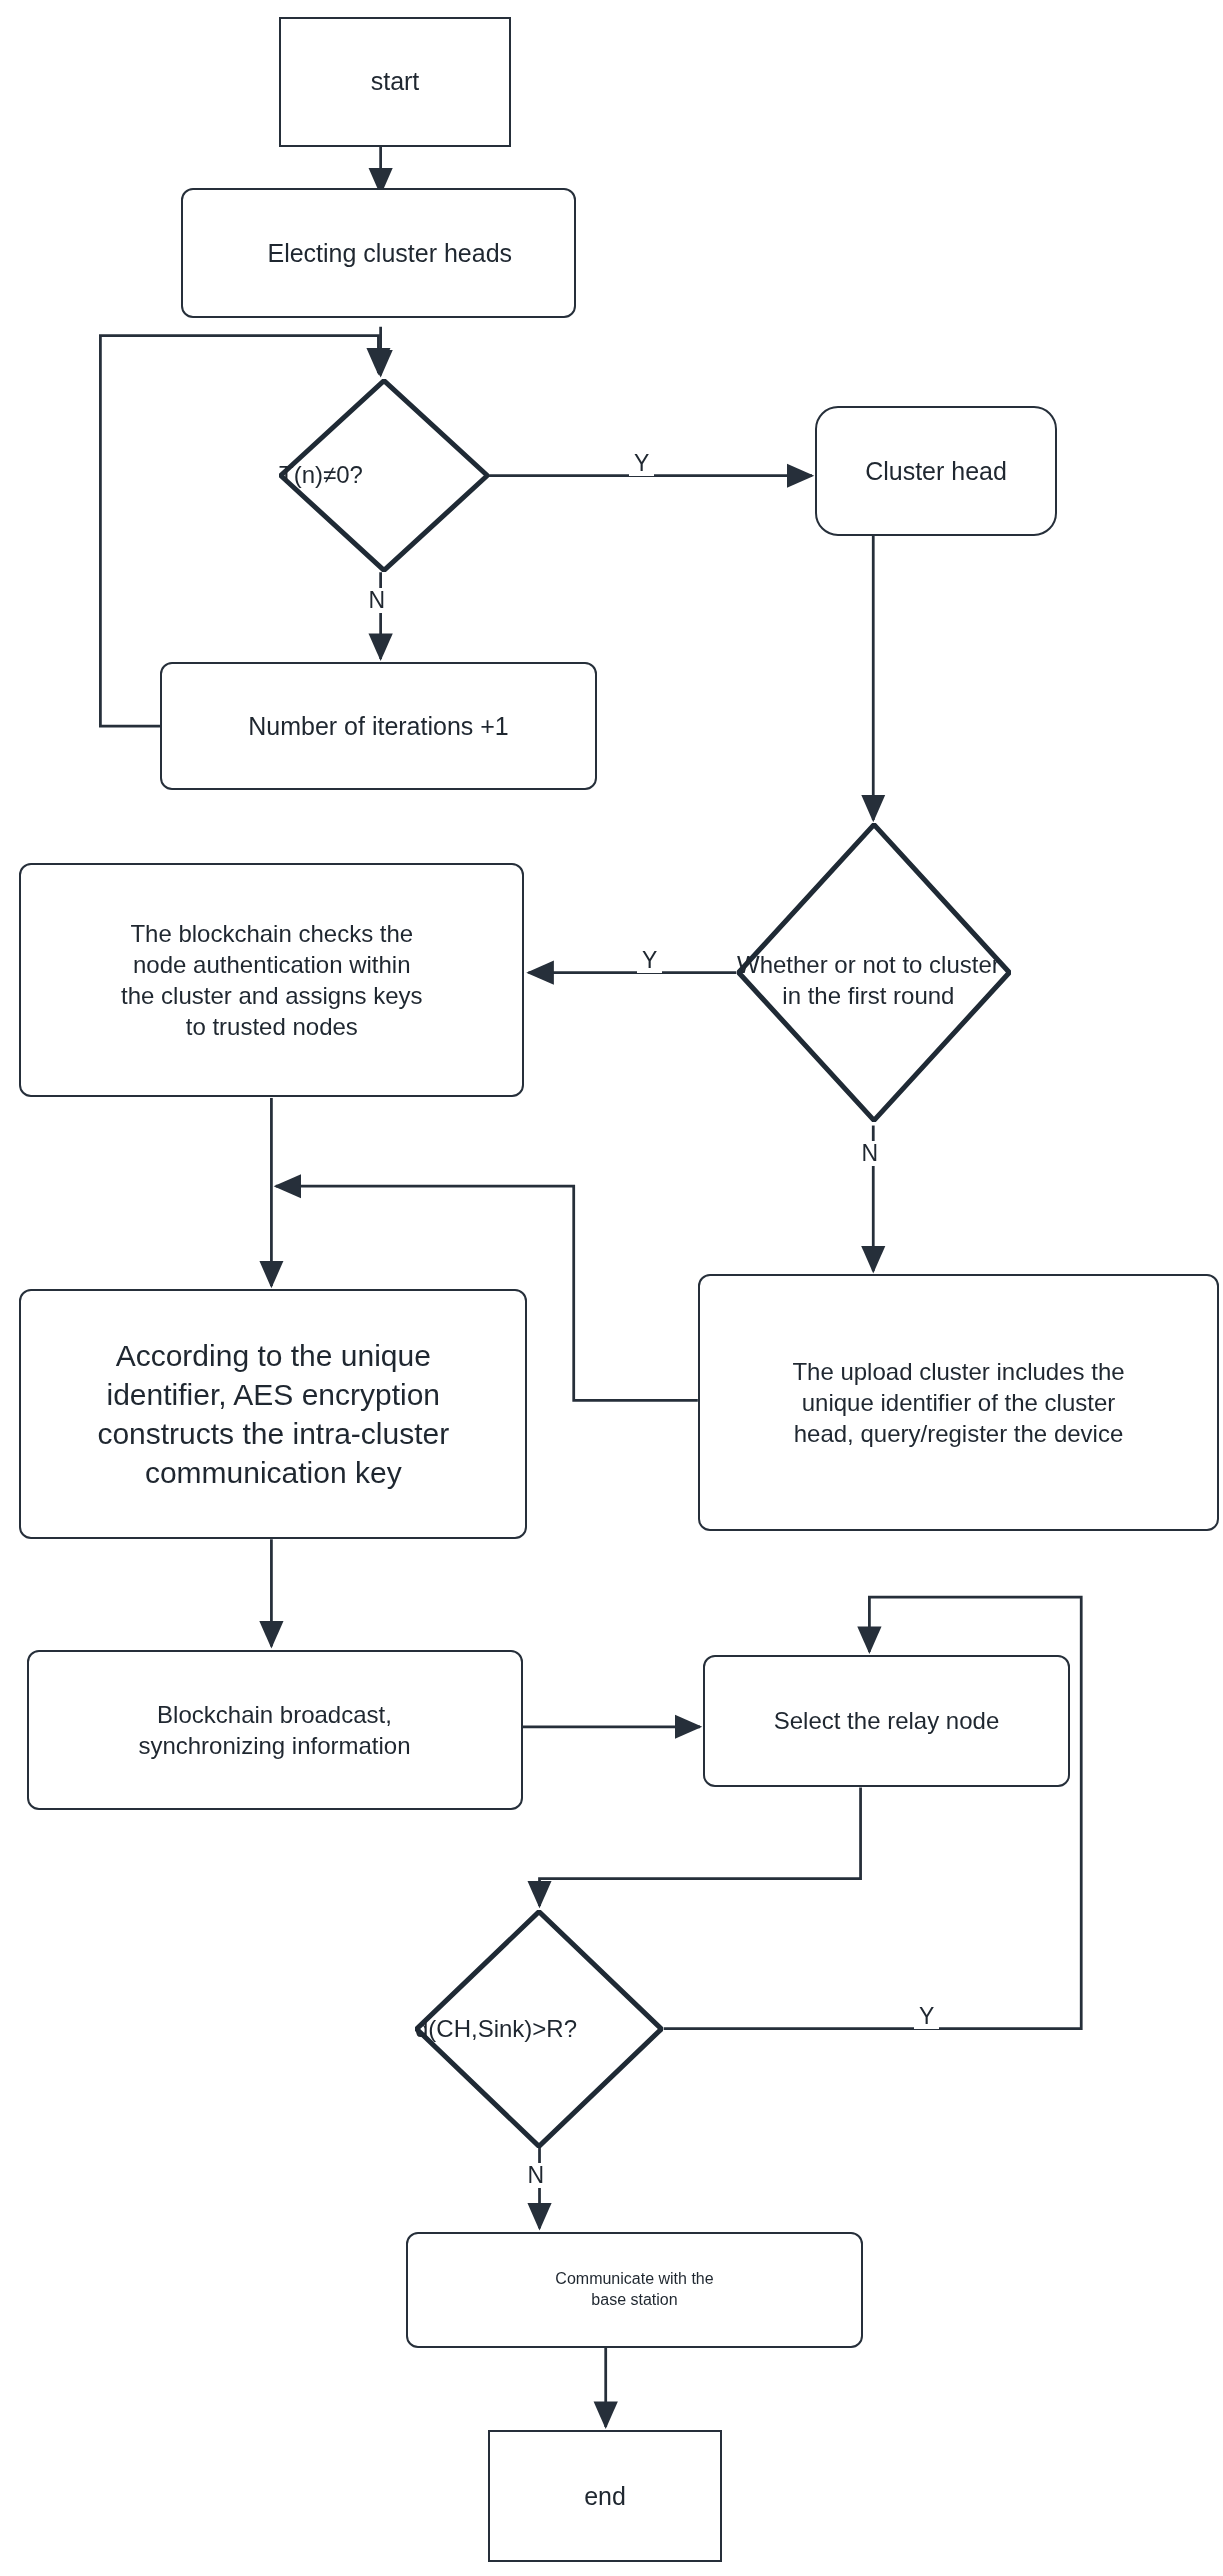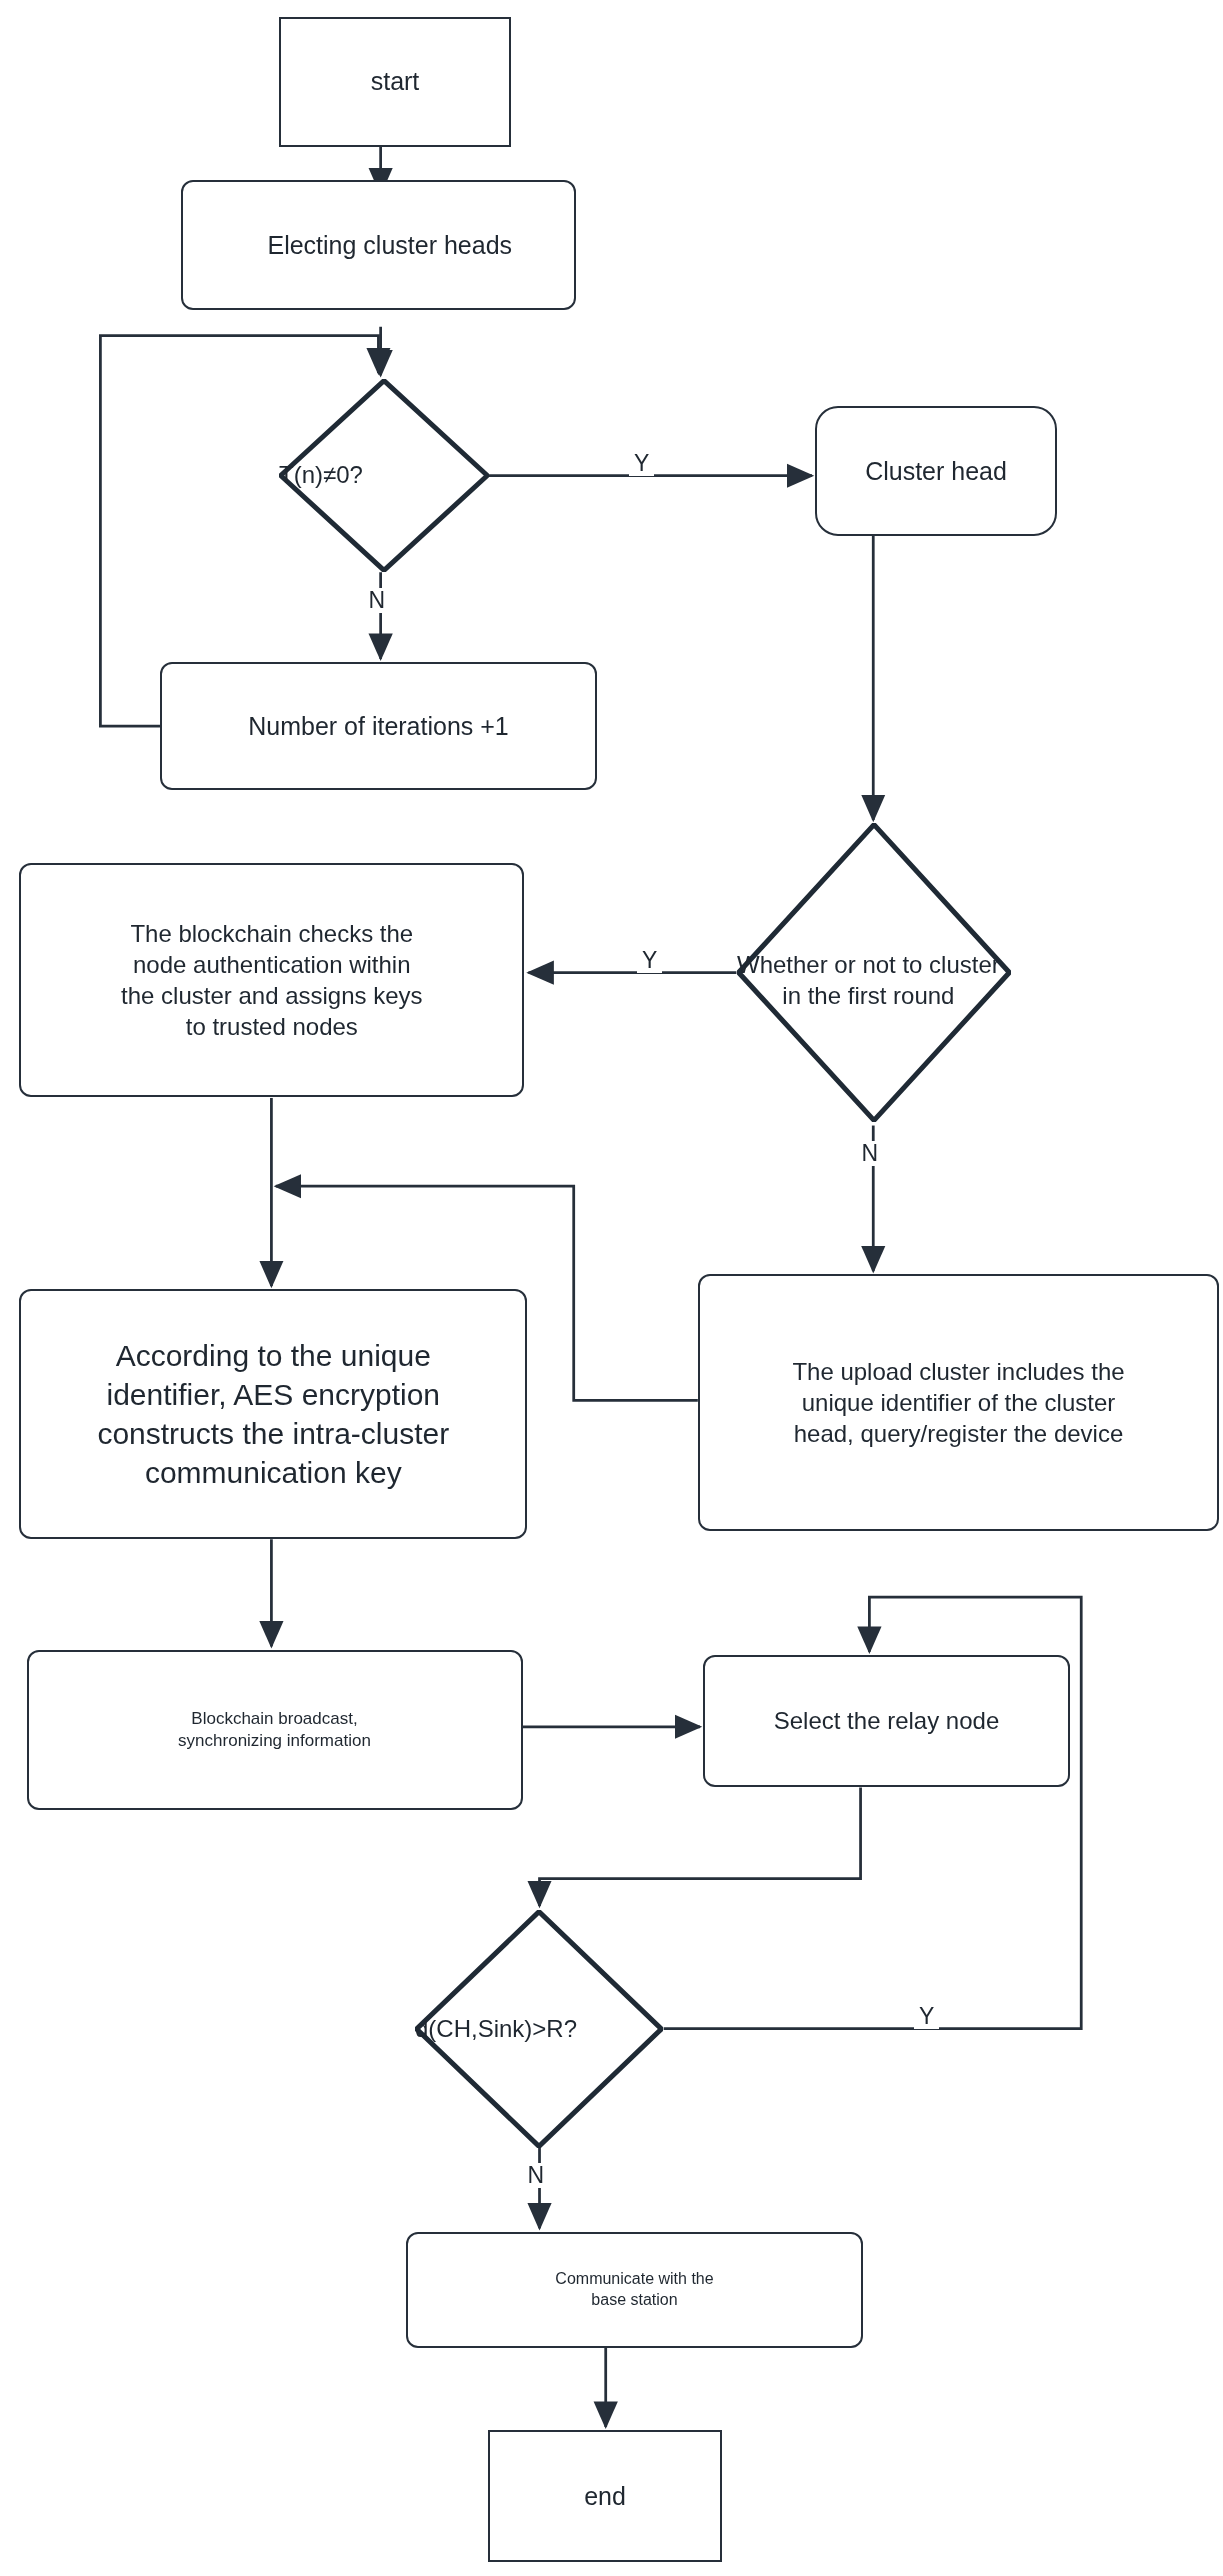--- a/index.html
+++ b/index.html
@@ -116,21 +116,21 @@
       <path d="M978,3893 L978,4039"></path>
 
       <path d="M1098,4255 L1098,4399"></path>
     </g>
   </svg>
 
   <div class="node sharp" style="left:266px; top:16.6px; width:232px; height:130px; font-size:25px;margin-left:13px;">
     <span class="txt">start</span>
   </div>
 
-  <div class="node round" style="left:181px; top:180px; width:395px; height:130px; font-size:25px;padding-left:28px;">
+  <div class="node round" style="left:181px; top:188px; width:395px; height:130px; font-size:25px;padding-left:28px;">
     <span class="txt">Electing cluster heads</span>
   </div>
 
   <div class="diamond-wrap" style="left:279px; top:379px; width:210px; height:193px;">
     <svg class="dshape" viewBox="0 0 380 350" preserveAspectRatio="none">
       <polygon points="190,3 377,175 190,347 3,175" fill="#ffffff" stroke="#1f2a35" stroke-width="5" vector-effect="non-scaling-stroke"></polygon>
     </svg>
     <div class="diamond-label" style="font-size:24px;">T(n)≠0?</div>
   </div>
 
@@ -171,21 +171,21 @@
   </div>
 
   <div class="node round" style="left:698px; top:1274px; width:521px; height:257px; font-size:24px;">
     <span class="txt">
       <span>The upload cluster includes the</span><br>
       <span>unique identifier of the cluster</span><br>
       <span>head, query/register the device</span>
     </span>
   </div>
 
-  <div class="node round" style="left:26.5px; top:1650px; width:496px; height:160px; font-size:17px;">
+  <div class="node round" style="left:26.5px; top:1650px; width:496px; height:160px; font-size:24px;">
     <span class="txt">
       <span>Blockchain broadcast,</span><br>
       <span>synchronizing information</span>
     </span>
   </div>
 
   <div class="node round" style="left:703px; top:1655px; width:367px; height:132px; font-size:24px;">
     <span class="txt">Select the relay node</span>
   </div>
 

